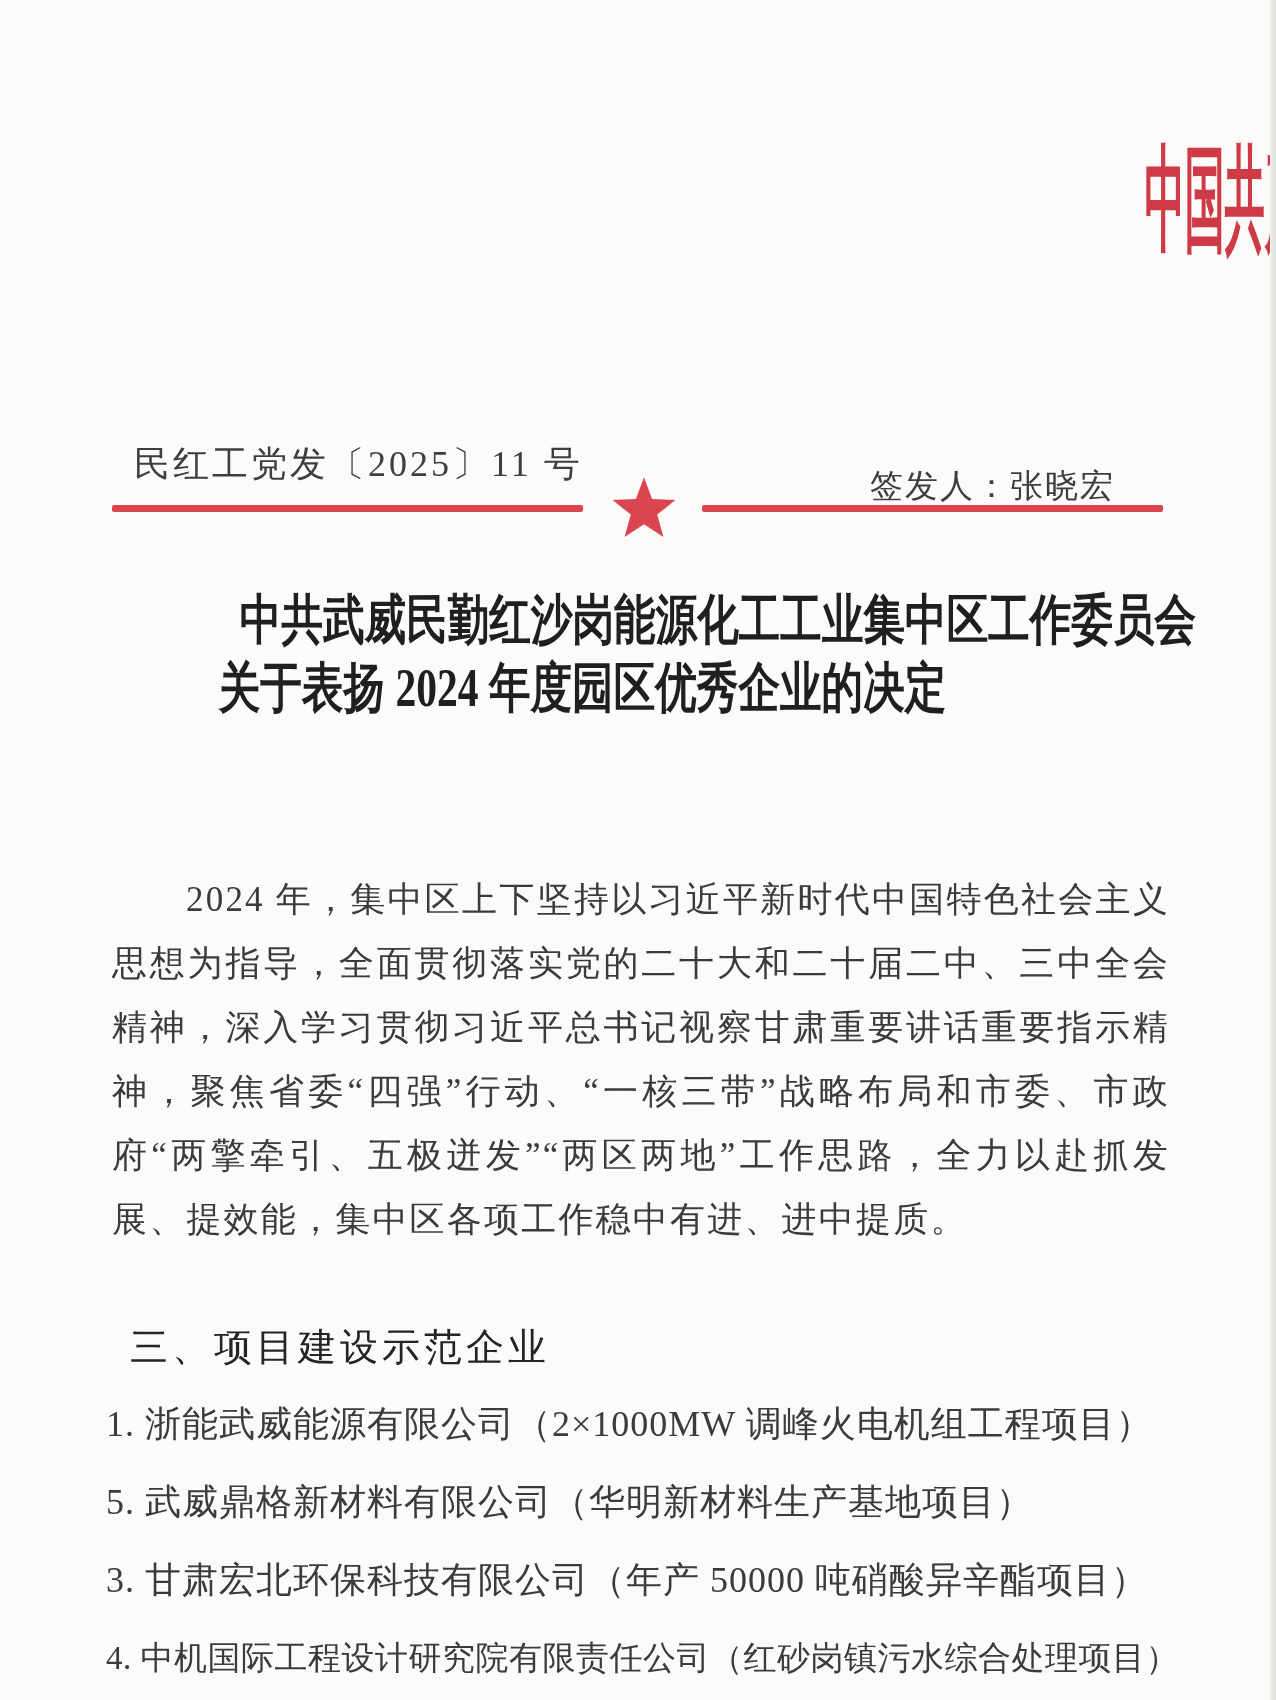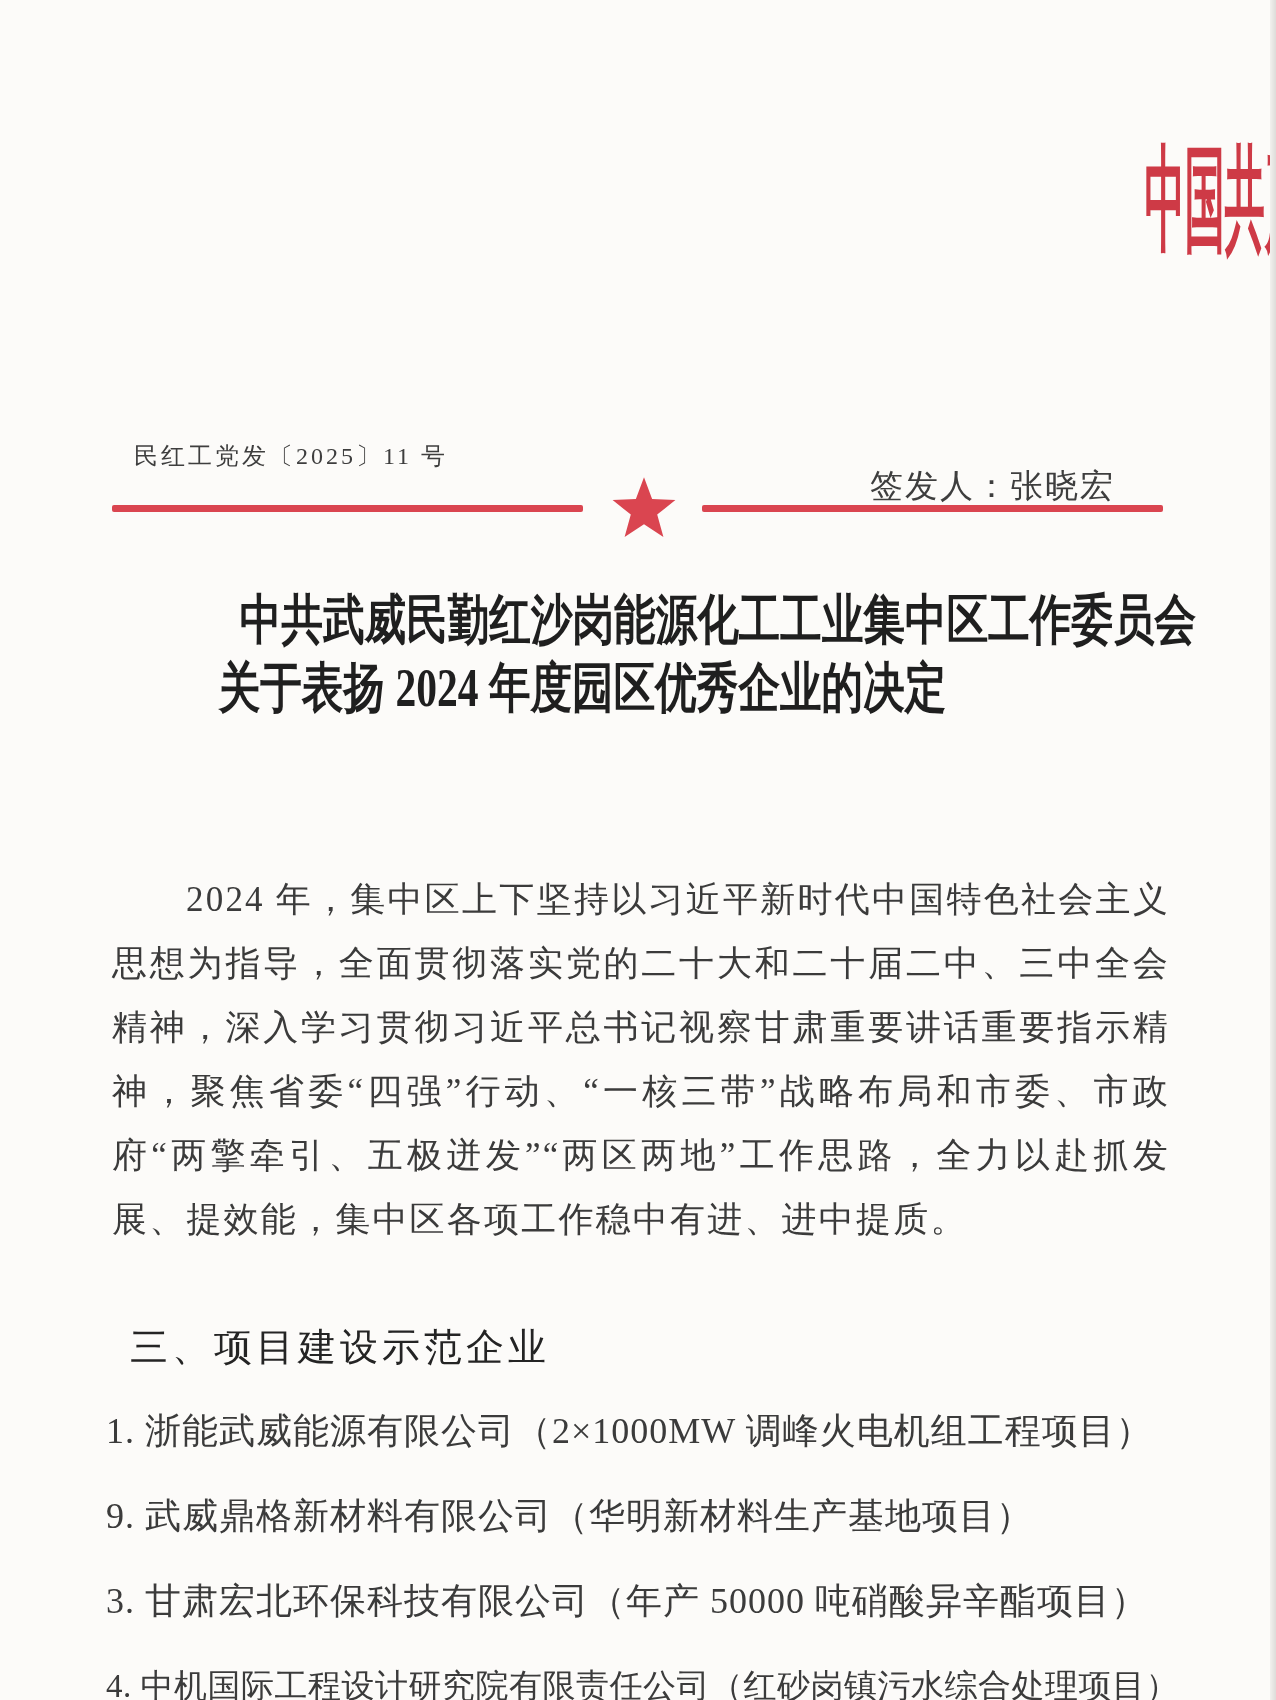--- a/index.html
+++ b/index.html
@@ -35,21 +35,21 @@
     font-weight:bold;
     line-height:1.1;
     color:var(--header-red);
     transform:scaleX(0.348);
     transform-origin:center top;
   }
   
   .doc-number{
     position:absolute;
     left:134px; top:440px;
-    font-size:24px;
+    font-size:36px;
     letter-spacing:3px;
     color:#3e3e3e;
   }
   .signer{
     position:absolute;
     left:870px; top:464px;
     font-size:33px;
     letter-spacing:2px;
     color:#3e3e3e;
   }
@@ -116,21 +116,20 @@
     left:106px; top:1400px;
     width:1090px;
   }
   .list-item{
     height:78px;
     line-height:48px;
     font-size:36px;
     letter-spacing:1px;
     white-space:nowrap;
     color:var(--body-text);
-    margin-top:7px;
   }
   .list-item.tight{
     font-size:33px;
     letter-spacing:0.5px;
   }
   
   .edge-strip{
     position:absolute;
     right:0; top:0;
     width:6px; height:100%;
@@ -165,20 +164,20 @@
       <span>关于表扬 2024 年度园区优秀企业的决定</span>
     </div>
   </div>
 
   <p class="body-para">2024 年，集中区上下坚持以习近平新时代中国特色社会主义思想为指导，全面贯彻落实党的二十大和二十届二中、三中全会精神，深入学习贯彻习近平总书记视察甘肃重要讲话重要指示精神，聚焦省委“四强”行动、“一核三带”战略布局和市委、市政府“两擎牵引、五极迸发”“两区两地”工作思路，全力以赴抓发展、提效能，集中区各项工作稳中有进、进中提质。</p>
 
   <div class="section-heading">三、项目建设示范企业</div>
 
   <div class="list">
     <div class="list-item">1. 浙能武威能源有限公司（2×1000MW 调峰火电机组工程项目）</div>
-    <div class="list-item">9. 武威鼎格新材料有限公司（华明新材料生产基地项目）</div>
+    <div class="list-item">5. 武威鼎格新材料有限公司（华明新材料生产基地项目）</div>
     <div class="list-item">3. 甘肃宏北环保科技有限公司（年产 50000 吨硝酸异辛酯项目）</div>
     <div class="list-item tight">4. 中机国际工程设计研究院有限责任公司（红砂岗镇污水综合处理项目）</div>
   </div>
 
   <div class="edge-strip"></div>
 
 </div>
 
 </body></html>

